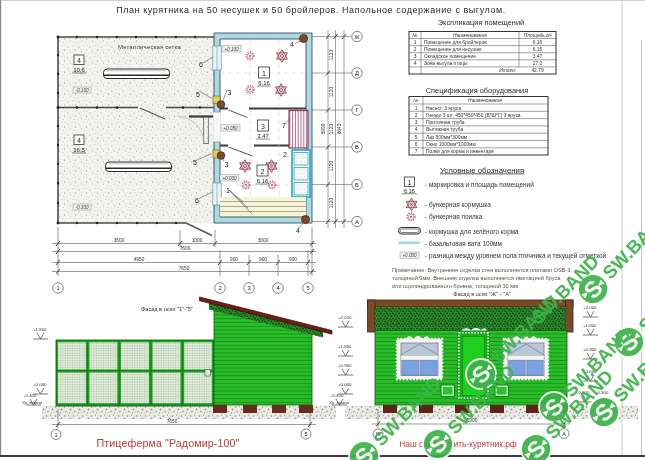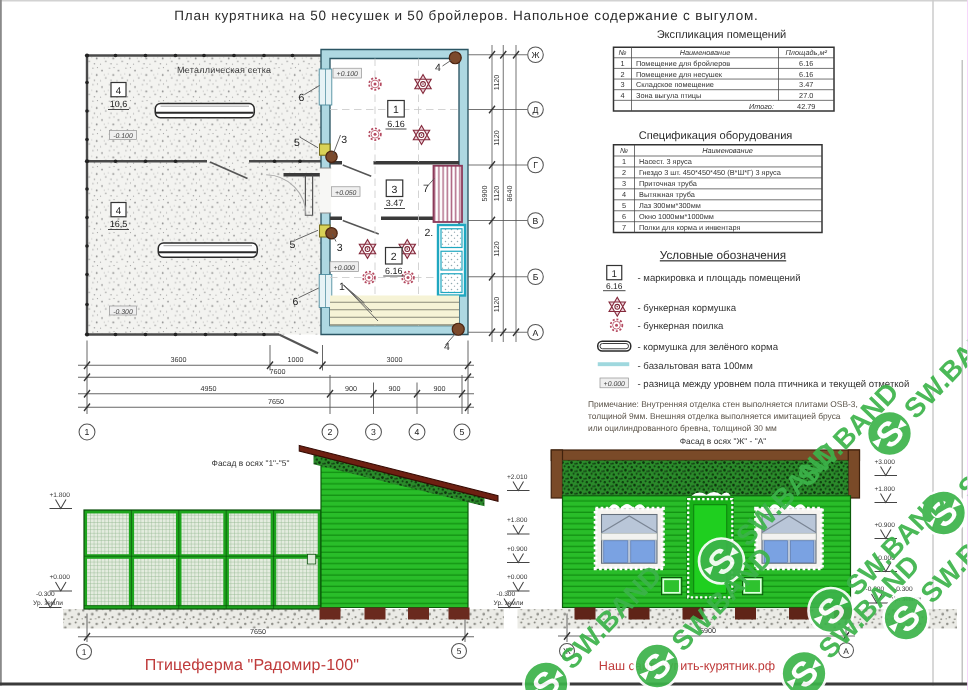--- a/index.html
+++ b/index.html
@@ -1,16 +1,16 @@
 <!DOCTYPE html>
 <html><head>
 <meta charset="utf-8">
 <style>
   html,body{margin:0;padding:0;background:#ffffff;}
-  #sheet{position:relative;width:645px;height:460px;background:#d946ef;overflow:hidden;
+  #sheet{position:relative;width:645px;height:460px;background:#b91c1c;overflow:hidden;
          font-family:"Liberation Sans", sans-serif;}
   svg{display:block}
   *{-webkit-font-smoothing:antialiased;}
 </style>
 </head>
 <body>
 <div id="sheet">
 <svg width="645" height="460" viewBox="0 0 645 460">
 <defs>
   <pattern id="stip" width="11" height="11" patternUnits="userSpaceOnUse">

